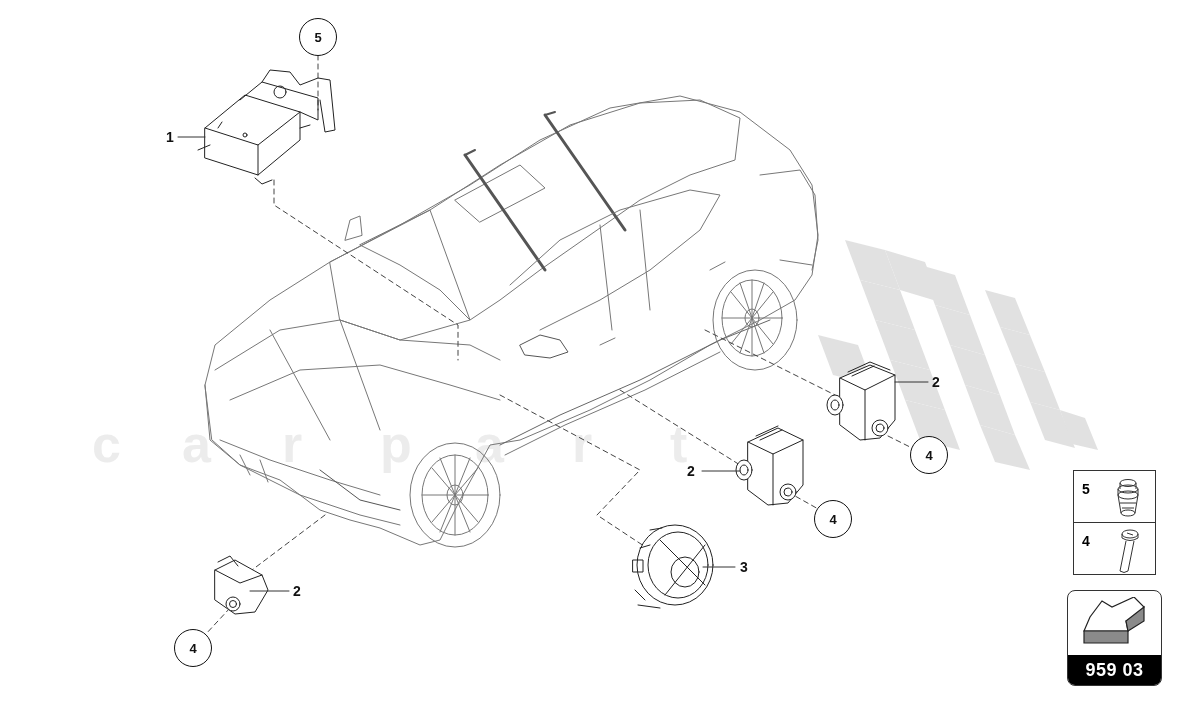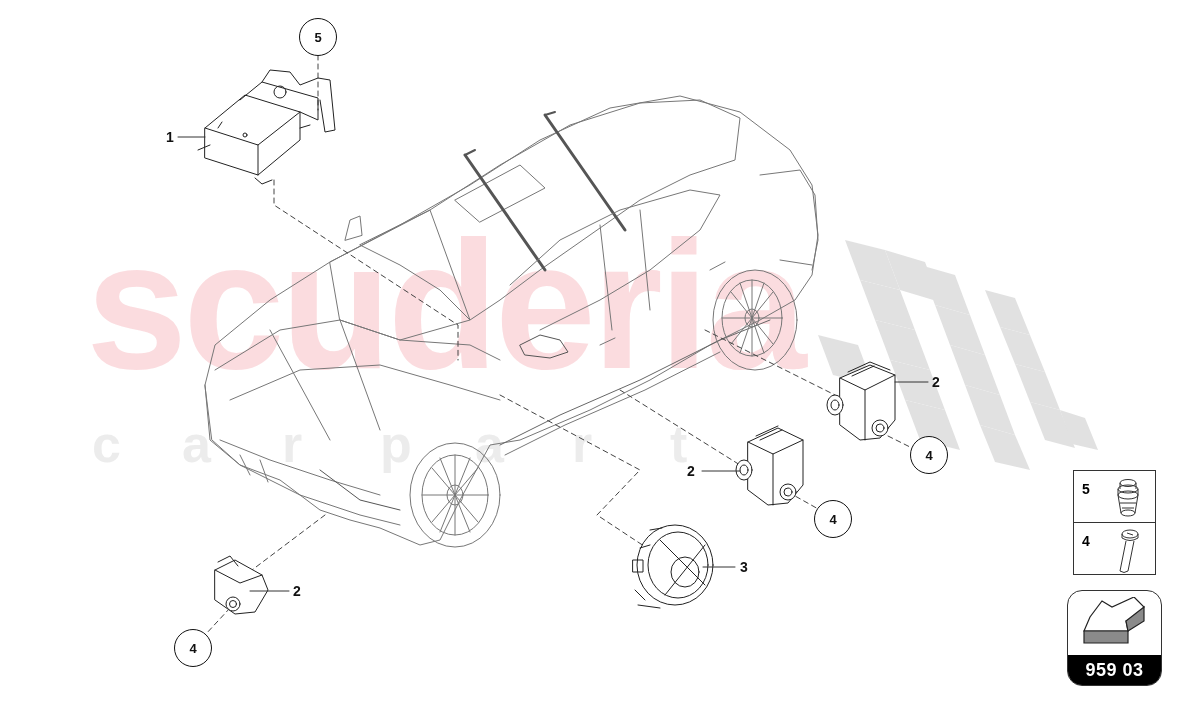--- a/index.html
+++ b/index.html
@@ -40,21 +40,21 @@
       border: 1.2px solid #333; background: #fff;
     }
     .legend-row { position: absolute; left: 0; width: 100%; height: 52px; }
     .legend-row.r1 { top: 0; border-bottom: 1.2px solid #333; }
     .legend-row.r2 { top: 52px; }
     .legend-num { position: absolute; left: 8px; top: 10px; font-size: 14px; font-weight: bold; }
     .legend-row svg { position: absolute; left: 34px; top: 4px; }
 
     .nav-badge {
       position: absolute; left: 1067px; top: 590px; width: 95px; height: 96px;
-      border: 1.2px solid #333; border-radius: 15px; background: #fff; overflow: hidden;
+      border: 1.2px solid #333; border-radius: 8px; background: #fff; overflow: hidden;
       cursor: pointer;
     }
     .nav-badge svg { position: absolute; left: 14px; top: 6px; }
     .nav-badge .code {
       position: absolute; left: 0; bottom: 0; width: 100%; height: 30px;
       background: #000; color: #fff; font-weight: bold; font-size: 18px;
       display: flex; align-items: center; justify-content: center; letter-spacing: 0.5px;
     }
   </style>
 </head>
@@ -77,21 +77,20 @@
       <polygon points="1015,364 1045,372 1060,410 1030,402"></polygon>
       <polygon points="890,360 930,370 945,410 905,400"></polygon>
       <polygon points="965,385 1000,395 1015,435 980,425"></polygon>
       <polygon points="1030,402 1060,410 1075,448 1045,440"></polygon>
       <polygon points="905,400 945,410 960,450 920,440"></polygon>
       <polygon points="980,425 1015,435 1030,470 995,462"></polygon>
       <polygon points="1060,410 1085,418 1098,450 1072,444"></polygon>
     </g>
   </svg>
 
-  <div class="wm-main">scuderia</div>
   <div class="wm-sub" style="left:92px">c</div>
   <div class="wm-sub" style="left:182px">a</div>
   <div class="wm-sub" style="left:282px">r</div>
   <div class="wm-sub" style="left:380px">p</div>
   <div class="wm-sub" style="left:475px">a</div>
   <div class="wm-sub" style="left:572px">r</div>
   <div class="wm-sub" style="left:670px">t</div>
   <div class="wm-sub" style="left:762px">s</div>
 
   <svg class="drawing" width="1188" height="707" fill="none" stroke="#666" stroke-width="1" stroke-linejoin="round" stroke-linecap="round">

